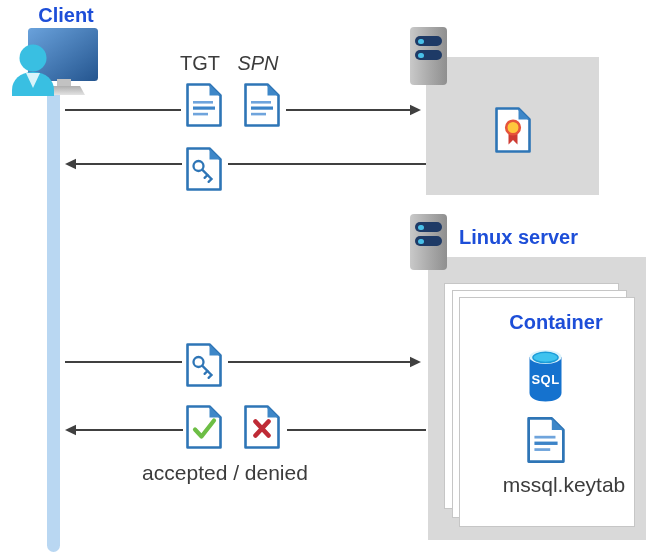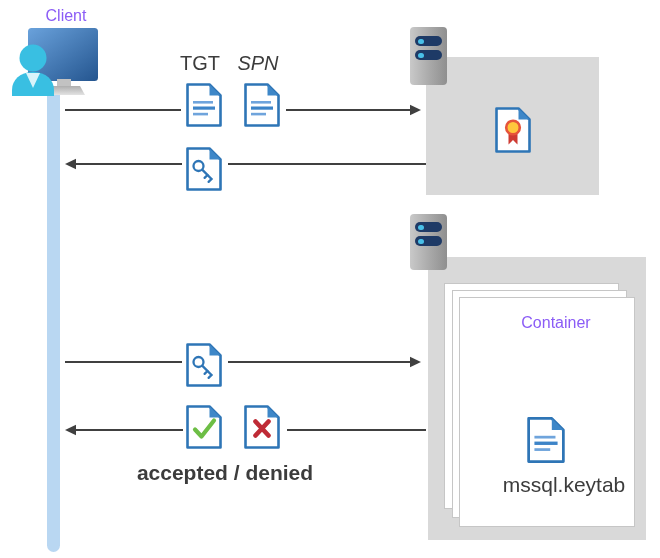--- a/index.html
+++ b/index.html
@@ -1,19 +1,19 @@
 <!DOCTYPE html>
 <html><head>
 <meta charset="utf-8">
 <style>
   html,body{margin:0;padding:0;background:#fff;}
   body{font-family:"Liberation Sans", sans-serif;}
   #stage{position:relative;width:660px;height:558px;background:#fff;overflow:hidden;}
   .abs{position:absolute;}
-  .heading{font-weight:400;font-size:16px;color:#8b5cf6;line-height:25px;}
+  .heading{font-weight:700;font-size:20px;color:#1d4ed8;line-height:25px;}
   .caption{font-weight:400;font-size:20px;color:#3c3c3c;}
   .caption-lg{font-weight:400;font-size:21px;color:#3c3c3c;}
   .center{text-align:center;}
   .panel{background:#D9D9D9;}
   .page{background:#ffffff;border:1px solid #c6c6c6;}
   .server{width:37px;border-radius:4px;background:linear-gradient(90deg,#c9c9c9,#a8a8a8 55%,#8f8f8f);}
   .server .bar{position:absolute;left:5px;width:27px;height:10px;border-radius:5px;background:#1E3A66;}
   .server .dot{position:absolute;left:3px;top:2.5px;width:5.5px;height:5.5px;border-radius:50%;background:#49C0E8;}
   svg{display:block;}
   .sqltext{position:absolute;color:#fff;font-weight:700;font-size:13px;letter-spacing:.5px;}
@@ -140,27 +140,36 @@
 
   <div class="abs server" style="left:410px;top:214px;height:56px;">
     <div class="bar" style="top:8px;">
         <div class="dot"></div>
       </div>
     <div class="bar" style="top:22px;">
         <div class="dot"></div>
       </div>
   </div>
 
+  <div class="abs heading" style="left:459px;top:225px;width:180px;">Linux server</div>
 
   <div class="abs page" style="left:444px;top:283px;width:173px;height:224px;"></div>
   <div class="abs page" style="left:452px;top:290px;width:173px;height:226px;"></div>
   <div class="abs page" style="left:459px;top:297px;width:174px;height:228px;"></div>
 
   <div class="abs heading center" style="left:459px;top:310px;width:194px;">Container</div>
 
+  <div class="abs" style="left:527px;top:348px;width:37px;height:54px;">
+    <svg width="37" height="54" viewBox="0 0 37 54">
+      <path d="M2.5 9 V45 C2.5 50 9.5 53.5 18.5 53.5 C27.5 53.5 34.5 50 34.5 45 V9 Z" fill="#1572CE"></path>
+      <ellipse cx="18.5" cy="9" rx="16" ry="7" fill="#DDF3FB"></ellipse>
+      <ellipse cx="18.5" cy="9.4" rx="12.6" ry="5.1" fill="#3EC3EF" stroke="#1B9CD8" stroke-width="1.4"></ellipse>
+    </svg>
+    <div class="sqltext" style="left:0;top:24px;width:37px;text-align:center;">SQL</div>
+  </div>
 
   <div class="abs" style="left:526px;top:415px;">
     <svg width="40" height="50" viewBox="0 0 38 46">
       <path d="M2.5 2.5 H24.5 L35.5 13.5 V43.5 H2.5 Z" fill="#fff" stroke="#2E75B6" stroke-width="2.6" stroke-linejoin="round"></path>
       <path d="M24.5 2.5 V13.5 H35.5 Z" fill="#3E87C8"></path>
       <rect x="8" y="19" width="20" height="2.6" fill="#6FA4DC"></rect>
       <rect x="8" y="24.5" width="22" height="3.2" fill="#3D84C8"></rect>
       <rect x="8" y="30.8" width="15" height="2.6" fill="#6FA4DC"></rect>
     </svg>
   </div>
@@ -191,15 +200,15 @@
     <svg width="38" height="46" viewBox="0 0 38 46">
       <path d="M2.5 2.5 H24.5 L35.5 13.5 V43.5 H2.5 Z" fill="#fff" stroke="#2E75B6" stroke-width="2.6" stroke-linejoin="round"></path>
       <path d="M24.5 2.5 V13.5 H35.5 Z" fill="#3E87C8"></path>
       <g stroke="#BF2B36" stroke-width="4.6" stroke-linecap="round">
         <line x1="12.5" y1="17.5" x2="25.5" y2="31.5"></line>
         <line x1="25.5" y1="17.5" x2="12.5" y2="31.5"></line>
       </g>
     </svg>
   </div>
 
-  <div class="abs caption-lg center" style="left:125px;top:461px;width:200px;font-weight:bold;">accepted / denied</div>
+  <div class="abs caption-lg center" style="left:125px;top:461px;width:200px;">accepted / denied</div>
 
 </div>
 
 </body></html>

